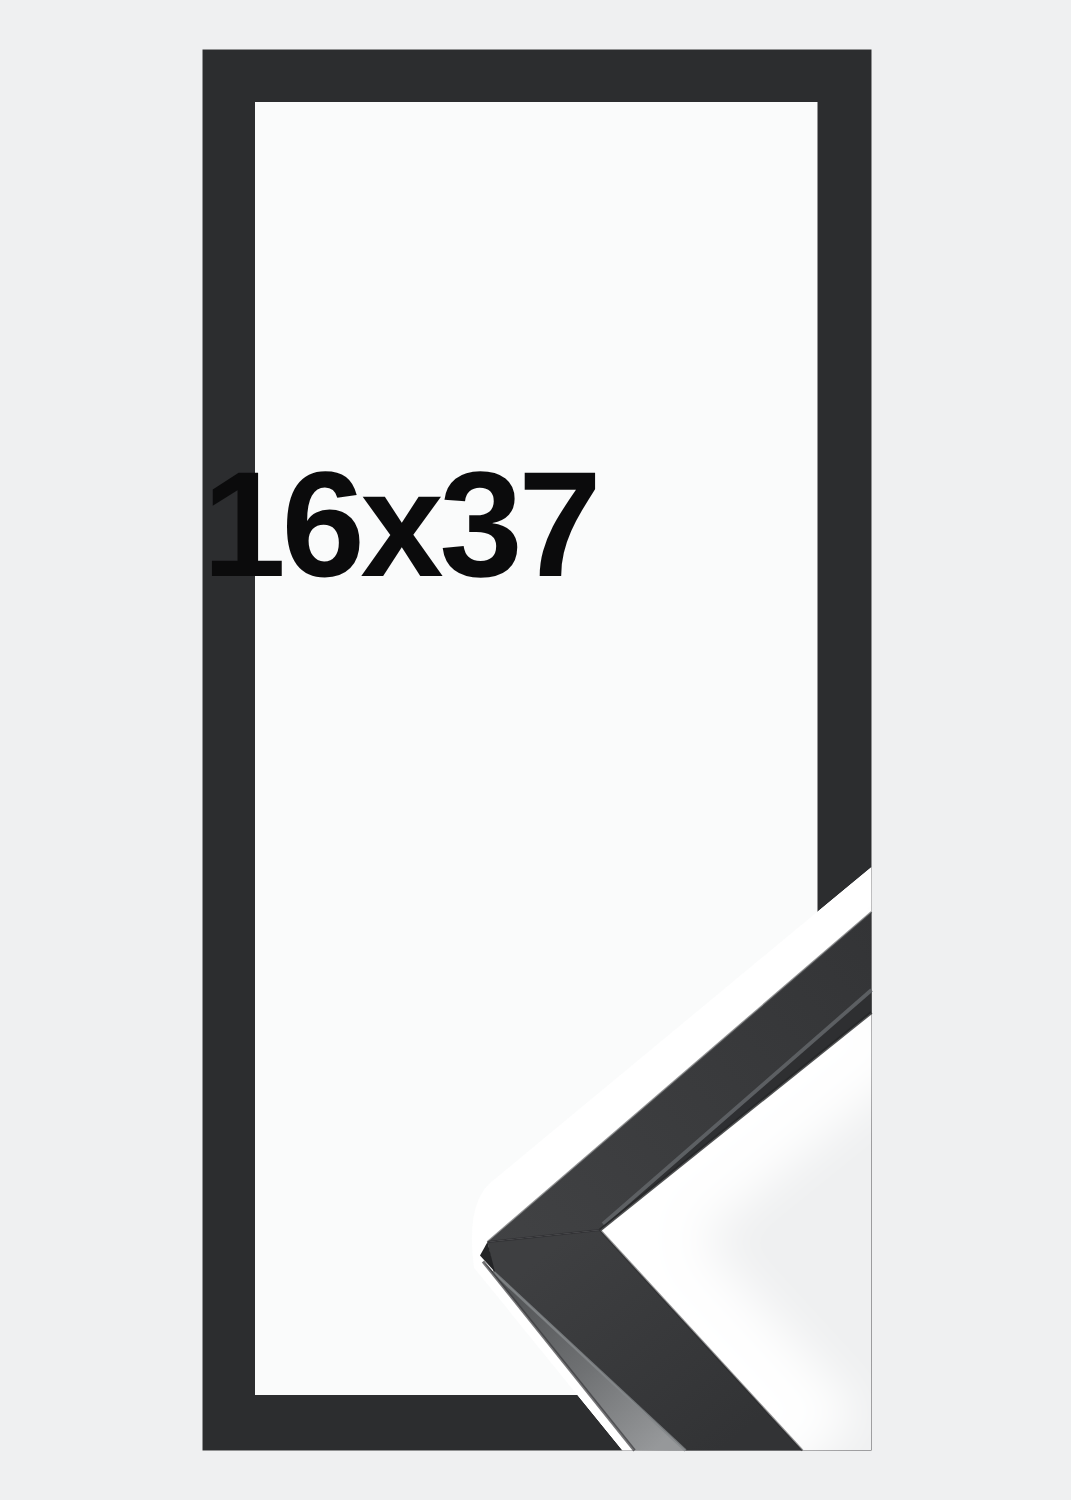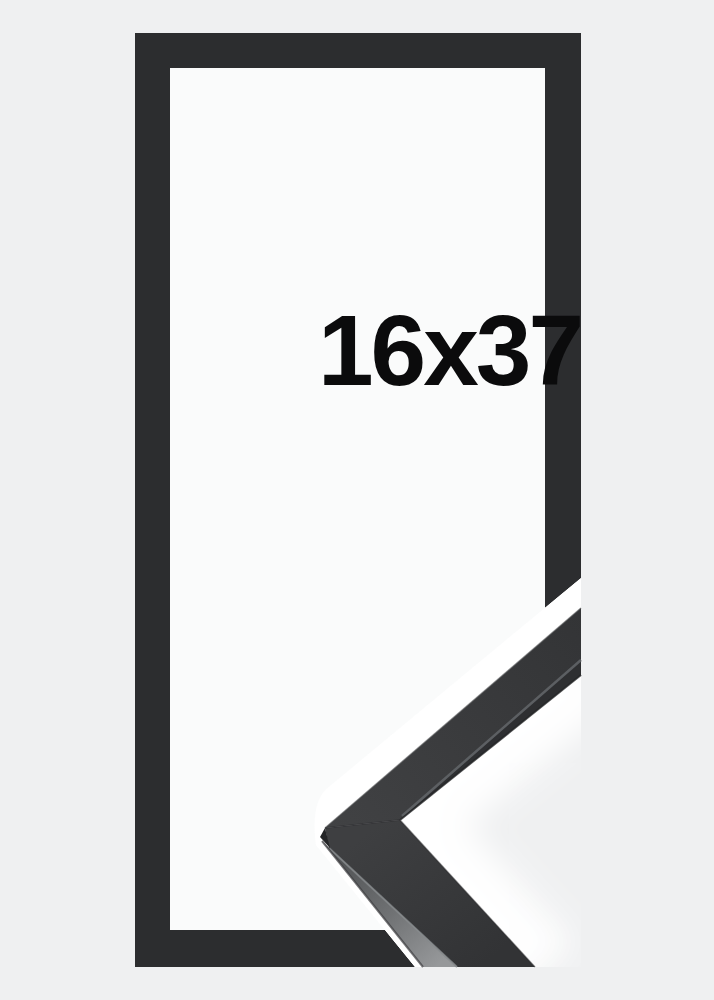--- a/index.html
+++ b/index.html
@@ -10,21 +10,21 @@
     height: 1000px;
     overflow: hidden;
     background: #eff0f1;
   }
   .stage svg { position: absolute; left: 0; top: 0; display: block; }
   .size-label {
     position: absolute;
     left: 135px;
     top: 308px;
     width: 446px;
-    text-align: right;
+    text-align: left;
     font-weight: bold;
     font-size: 100px;
     line-height: 84px;
     letter-spacing: -3px;
     color: #0b0b0c;
     user-select: none;
     white-space: nowrap;
   }
 </style>
 </head>

